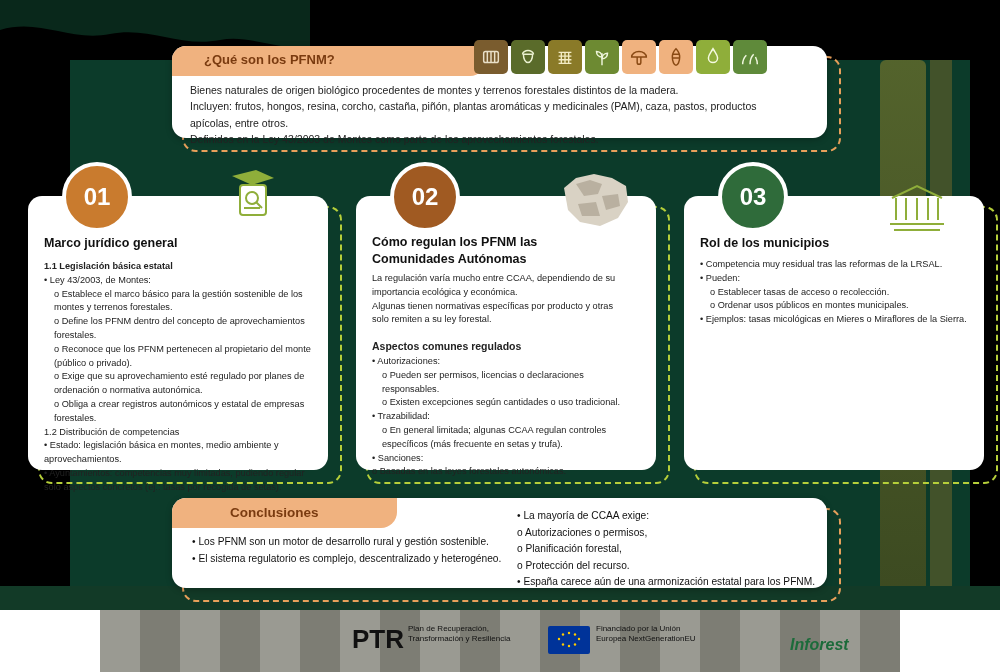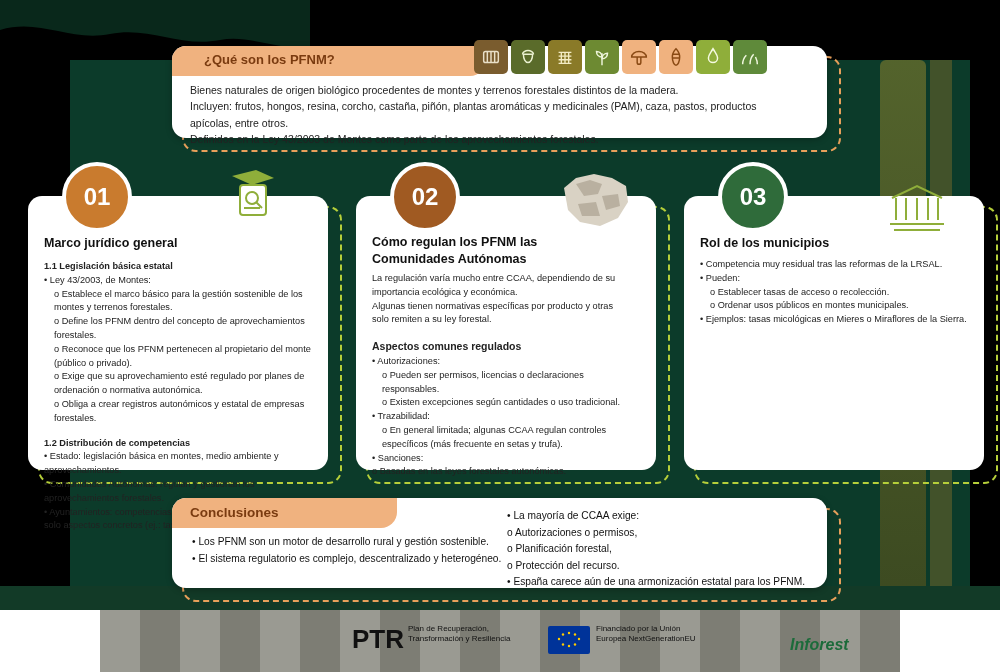--- a/index.html
+++ b/index.html
@@ -53,21 +53,21 @@
   #b2{left:390px;top:162px;background:#a05a22;}
   #b3{left:718px;top:162px;background:#2f6b3a;}
 
   .ctitle{position:absolute;font-weight:bold;font-size:12.5px;color:#111;}
   .cbody{position:absolute;font-size:9.2px;color:#222;line-height:1.5;}
 
   
   #conc{left:172px;top:498px;width:655px;height:90px;}
   #concd{left:182px;top:508px;width:655px;height:90px;}
   .conc-title{position:absolute;left:0;top:0;width:225px;height:30px;background:#f0b27f;border-top-left-radius:14px;border-bottom-right-radius:16px;}
-  .conc-title span{display:block;padding:7px 0 0 18px;color:#7a3b10;font-weight:bold;font-size:13.5px;}
+  .conc-title span{display:block;padding:7px 0 0 18px;color:#7a3b10;font-weight:bold;font-size:13.5px;margin-left:40px;}
   .conc-col{position:absolute;font-size:10.2px;color:#111;line-height:1.62;}
 
   
   .deco{position:absolute;}
   .footer-logos{position:absolute;bottom:0;left:0;width:1000px;height:62px;display:flex;align-items:center;}
   .logo-box{font-family:"Liberation Sans",sans-serif;}
 </style>
 </head>
 <body>
 
@@ -152,23 +152,22 @@
   <div class="ncard" id="c1">
     <div class="ctitle" style="left:16px;top:40px;width:260px;">Marco jurídico general</div>
     <div class="cbody" style="left:16px;top:62px;width:268px;">
       <div style="font-weight:bold;margin-top:2px;">1.1 Legislación básica estatal</div>
       <div>• Ley 43/2003, de Montes:</div>
       <div style="padding-left:10px">o Establece el marco básico para la gestión sostenible de los montes y terrenos forestales.</div>
       <div style="padding-left:10px">o Define los PFNM dentro del concepto de aprovechamientos forestales.</div>
       <div style="padding-left:10px">o Reconoce que los PFNM pertenecen al propietario del monte (público o privado).</div>
       <div style="padding-left:10px">o Exige que su aprovechamiento esté regulado por planes de ordenación o normativa autonómica.</div>
       <div style="padding-left:10px">o Obliga a crear registros autonómicos y estatal de empresas forestales.</div>
-      <div style="font-weight:bold;margin-top:11px;">1.2 Distribución de competencias</div>
+      <div style="font-weight:normal;margin-top:0;">1.2 Distribución de competencias</div>
       <div>• Estado: legislación básica en montes, medio ambiente y aprovechamientos.</div>
-      <div>• Comunidades Autónomas: regulan y gestionan los aprovechamientos forestales.</div>
       <div>• Ayuntamientos: competencias muy limitadas, pudiendo regular solo aspectos concretos (ej.: tasas por recogida de setas).</div>
     </div>
   </div>
   <div class="deco" style="left:222px;top:168px;">
     <svg width="60" height="56" viewBox="0 0 60 56" fill="none">
       <path d="M10 8 L34 2 L52 10 L30 17 Z" fill="#8fae3a"></path>
       <rect x="18" y="17" width="26" height="30" rx="3" fill="#fff" stroke="#8fae3a" stroke-width="2"></rect>
       <circle cx="30" cy="30" r="6" stroke="#8fae3a" stroke-width="2" fill="none"></circle>
       <path d="M34 34 L40 40" stroke="#8fae3a" stroke-width="2"></path>
       <path d="M22 40h16" stroke="#8fae3a" stroke-width="2"></path>
@@ -225,21 +224,21 @@
 
   <div class="dashed" id="concd"></div>
   <div class="card" id="conc">
     <div class="conc-title">
       <span>Conclusiones</span>
     </div>
     <div class="conc-col" style="left:20px;top:36px;width:330px;">
       <div>• Los PFNM son un motor de desarrollo rural y gestión sostenible.</div>
       <div>• El sistema regulatorio es complejo, descentralizado y heterogéneo.</div>
     </div>
-    <div class="conc-col" style="left:335px;top:10px;width:300px;">
+    <div class="conc-col" style="left:345px;top:10px;width:300px;">
       <div>• La mayoría de CCAA exige:</div>
       <div>o Autorizaciones o permisos,</div>
       <div>o Planificación forestal,</div>
       <div>o Protección del recurso.</div>
       <div>• España carece aún de una armonización estatal para los PFNM.</div>
     </div>
   </div>
 
   <div class="bottom-strip"></div>
   <div class="bottom-photo"></div>

